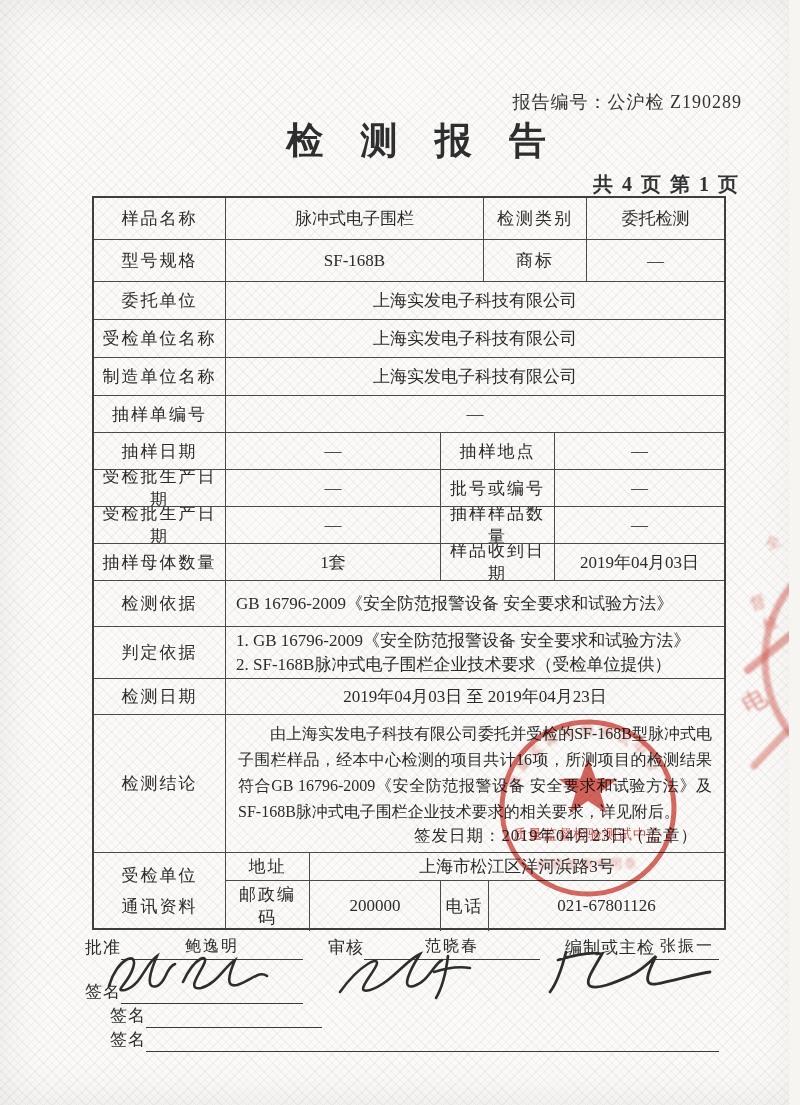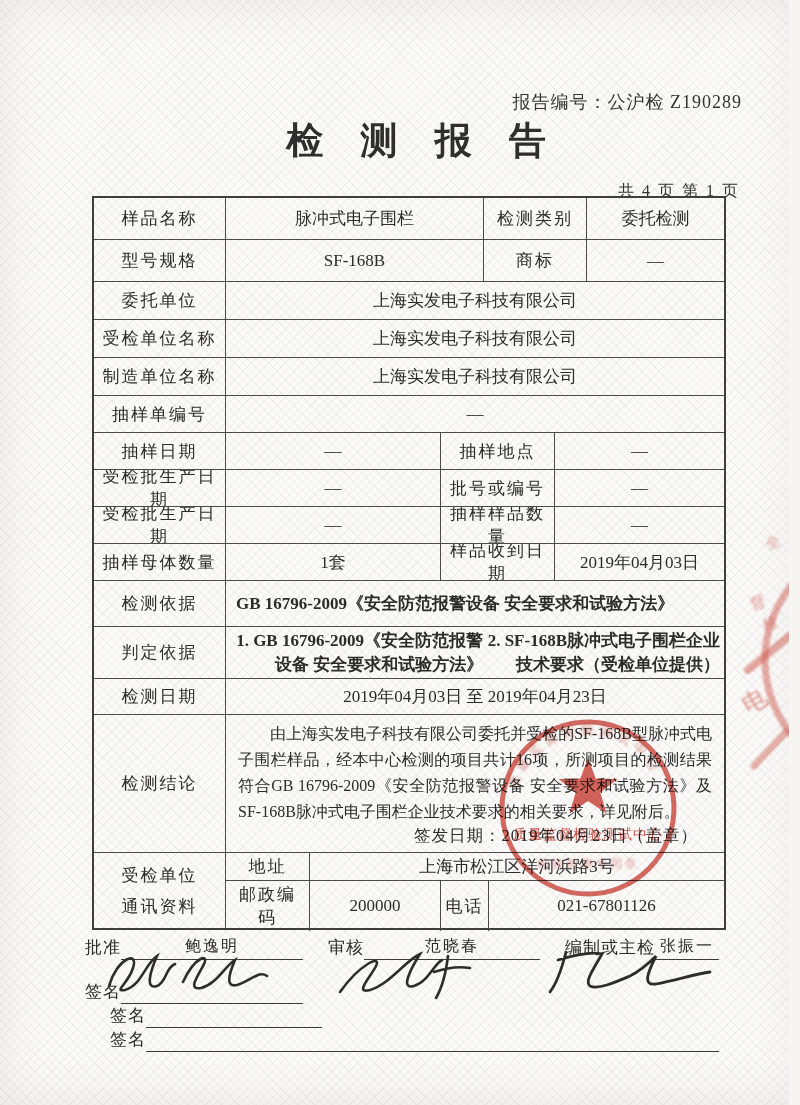--- a/index.html
+++ b/index.html
@@ -18,48 +18,48 @@
       repeating-linear-gradient(-45deg, rgba(150,152,158,.10) 0 1px, transparent 1px 6px);
   }
   .edge-strip{ position:absolute; right:0; top:0; width:11px; height:100%;
     background:#f6f5f2; z-index:4; }
 
   .report-no{ position:absolute; top:90px; right:58px; font-size:18px;
     letter-spacing:1px; color:#333; z-index:2; }
   .title{ position:absolute; top:116px; left:16px; width:100%; text-align:center;
     font-size:37px; font-weight:bold; letter-spacing:14px; text-indent:14px;
     color:#2e2e2e; z-index:2; }
-  .page-info{ position:absolute; top:181px; right:60px; font-size:16px;
-    letter-spacing:2px; color:#333; z-index:2; }
+  .page-info{ position:absolute; top:171px; right:60px; font-size:20px;
+    letter-spacing:2px; color:#333; z-index:2;font-weight:bold; }
 
   .report-table{
     position:absolute; left:92px; top:196px; width:634px; z-index:2;
     border:2px solid #3e3e3e; background:transparent;
   }
   .tr{ display:flex; width:100%; }
   .td{
     border-right:1px solid #4a4a4a; border-bottom:1px solid #4a4a4a;
     display:flex; align-items:center; justify-content:center;
     font-size:17px; text-align:center; padding:2px 4px; overflow:hidden;
   }
   .td.last{ border-right:none; }
   .tr.lastrow .td{ border-bottom:none; }
   .label{ letter-spacing:2px; }
-  .leftalign{ justify-content:flex-start; text-align:right; padding-left:10px;font-weight:bold; }
+  .leftalign{ justify-content:flex-start; text-align:center; padding-left:10px; }
   .w132{ width:132px; flex:none; }
   .w258{ width:258px; flex:none; }
   .w103{ width:103px; flex:none; }
   .w215{ width:215px; flex:none; }
   .w114{ width:114px; flex:none; }
   .w84 { width:84px;  flex:none; }
   .w131{ width:131px; flex:none; }
   .w48 { width:48px;  flex:none; padding:2px 1px; }
   .fill{ flex:1; }
 
-  .multiline{ flex-direction:row; justify-content:center; align-items:flex-start; }
+  .multiline{ flex-direction:column; justify-content:center; align-items:flex-start; }
   .multiline .line{ line-height:24px; }
 
   .concl{ flex-direction:column; align-items:stretch; justify-content:flex-end;
     padding:7px 12px 5px 12px; }
   .concl .para{ font-size:16px; line-height:26px; text-align:justify;
     text-indent:2em; }
   .concl .issue{ font-size:16.5px; text-align:right; padding-right:14px;
     letter-spacing:1px; }
 
   .contact-label{ flex-direction:column; justify-content:center; gap:8px; }

